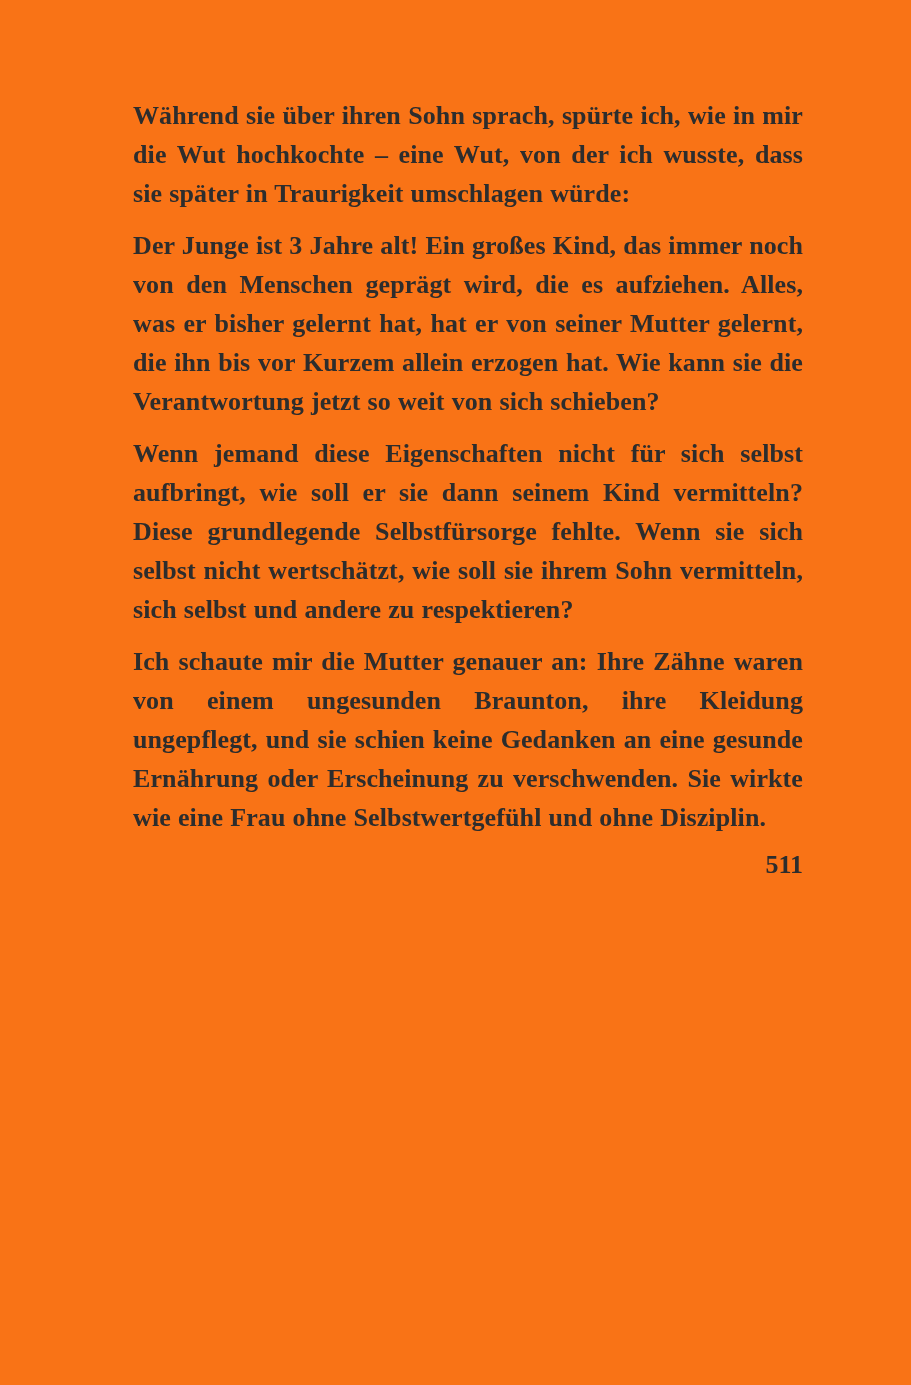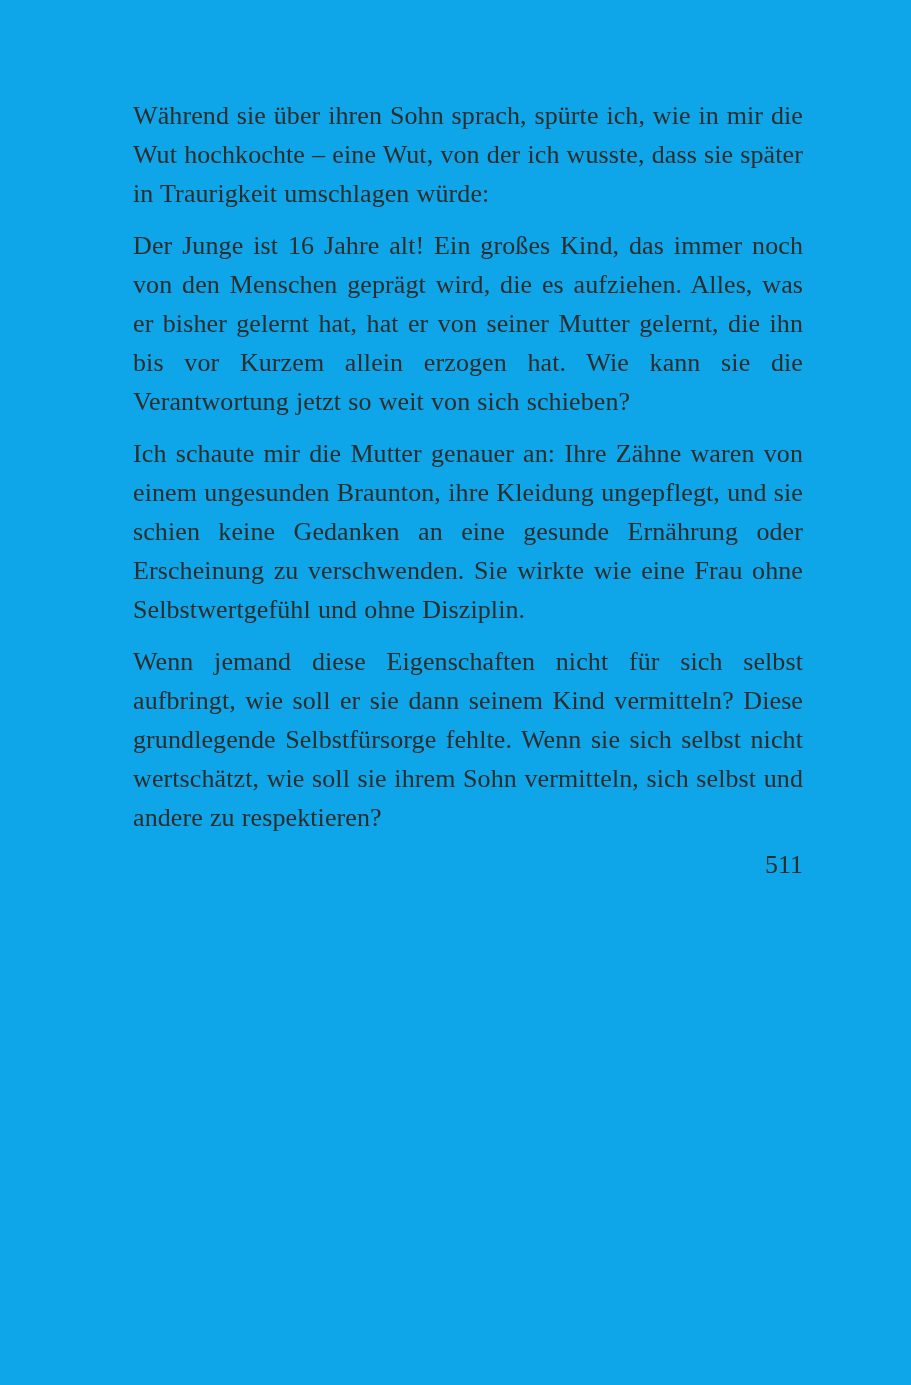--- a/index.html
+++ b/index.html
@@ -12,21 +12,22 @@
     height: 1385px;
     overflow: hidden;
     font-family: "Liberation Serif", "DejaVu Serif", serif;
     color: #2d2d2d;
   }
   .book-page {
     box-sizing: border-box;
     width: 911px;
     height: 1385px;
     padding: 96px 108px 0 133px;
-    background: #0ea5e9;
+    background: #f97316;
+    font-weight: bold;
   }
   .body-text p.para {
     margin: 0 0 13px 0;
     font-size: 26px;
     line-height: 39px;
     text-align: justify;
     text-justify: inter-word;
     hyphens: auto;
     -webkit-hyphens: auto;
     letter-spacing: 0.1px;
@@ -40,18 +41,18 @@
     font-variant-numeric: oldstyle-nums;
     color: #2d2d2d;
   }
 </style>
 </head>
 <body>
 
 <div class="book-page">
   <div class="body-text">
     <p class="para">Während sie über ihren Sohn sprach, spürte ich, wie in mir die Wut hochkochte – eine Wut, von der ich wusste, dass sie später in Traurigkeit umschlagen würde:</p>
-    <p class="para">Der Junge ist 16 Jahre alt! Ein großes Kind, das immer noch von den Menschen geprägt wird, die es aufziehen. Alles, was er bisher gelernt hat, hat er von seiner Mutter gelernt, die ihn bis vor Kurzem allein erzogen hat. Wie kann sie die Verantwortung jetzt so weit von sich schieben?</p>
+    <p class="para">Der Junge ist 3 Jahre alt! Ein großes Kind, das immer noch von den Menschen geprägt wird, die es aufziehen. Alles, was er bisher gelernt hat, hat er von seiner Mutter gelernt, die ihn bis vor Kurzem allein erzogen hat. Wie kann sie die Verantwortung jetzt so weit von sich schieben?</p>
+    <p class="para">Wenn jemand diese Eigenschaften nicht für sich selbst aufbringt, wie soll er sie dann seinem Kind vermitteln? Diese grundlegende Selbstfürsorge fehlte. Wenn sie sich selbst nicht wertschätzt, wie soll sie ihrem Sohn vermitteln, sich selbst und andere zu respektieren?</p>
     <p class="para">Ich schaute mir die Mutter genauer an: Ihre Zähne waren von einem ungesunden Braunton, ihre Kleidung ungepflegt, und sie schien keine Gedanken an eine gesunde Ernährung oder Erscheinung zu verschwenden. Sie wirkte wie eine Frau ohne Selbstwertgefühl und ohne Disziplin.</p>
-    <p class="para">Wenn jemand diese Eigenschaften nicht für sich selbst aufbringt, wie soll er sie dann seinem Kind vermitteln? Diese grundlegende Selbstfürsorge fehlte. Wenn sie sich selbst nicht wertschätzt, wie soll sie ihrem Sohn vermitteln, sich selbst und andere zu respektieren?</p>
   </div>
   <div class="page-number">511</div>
 </div>
 
 </body></html>

